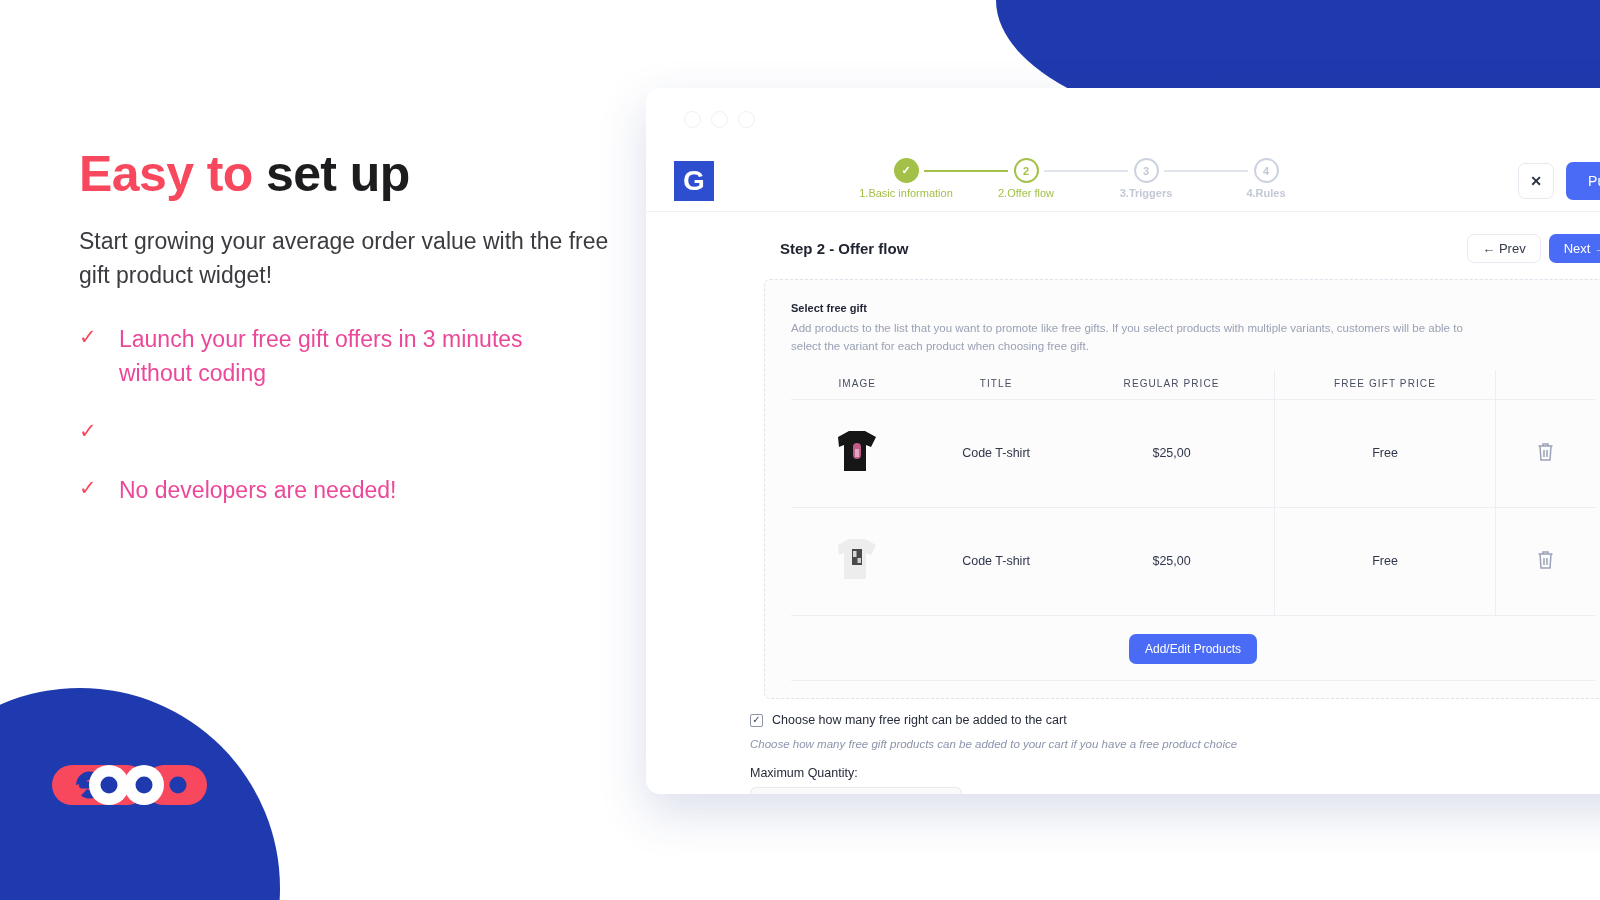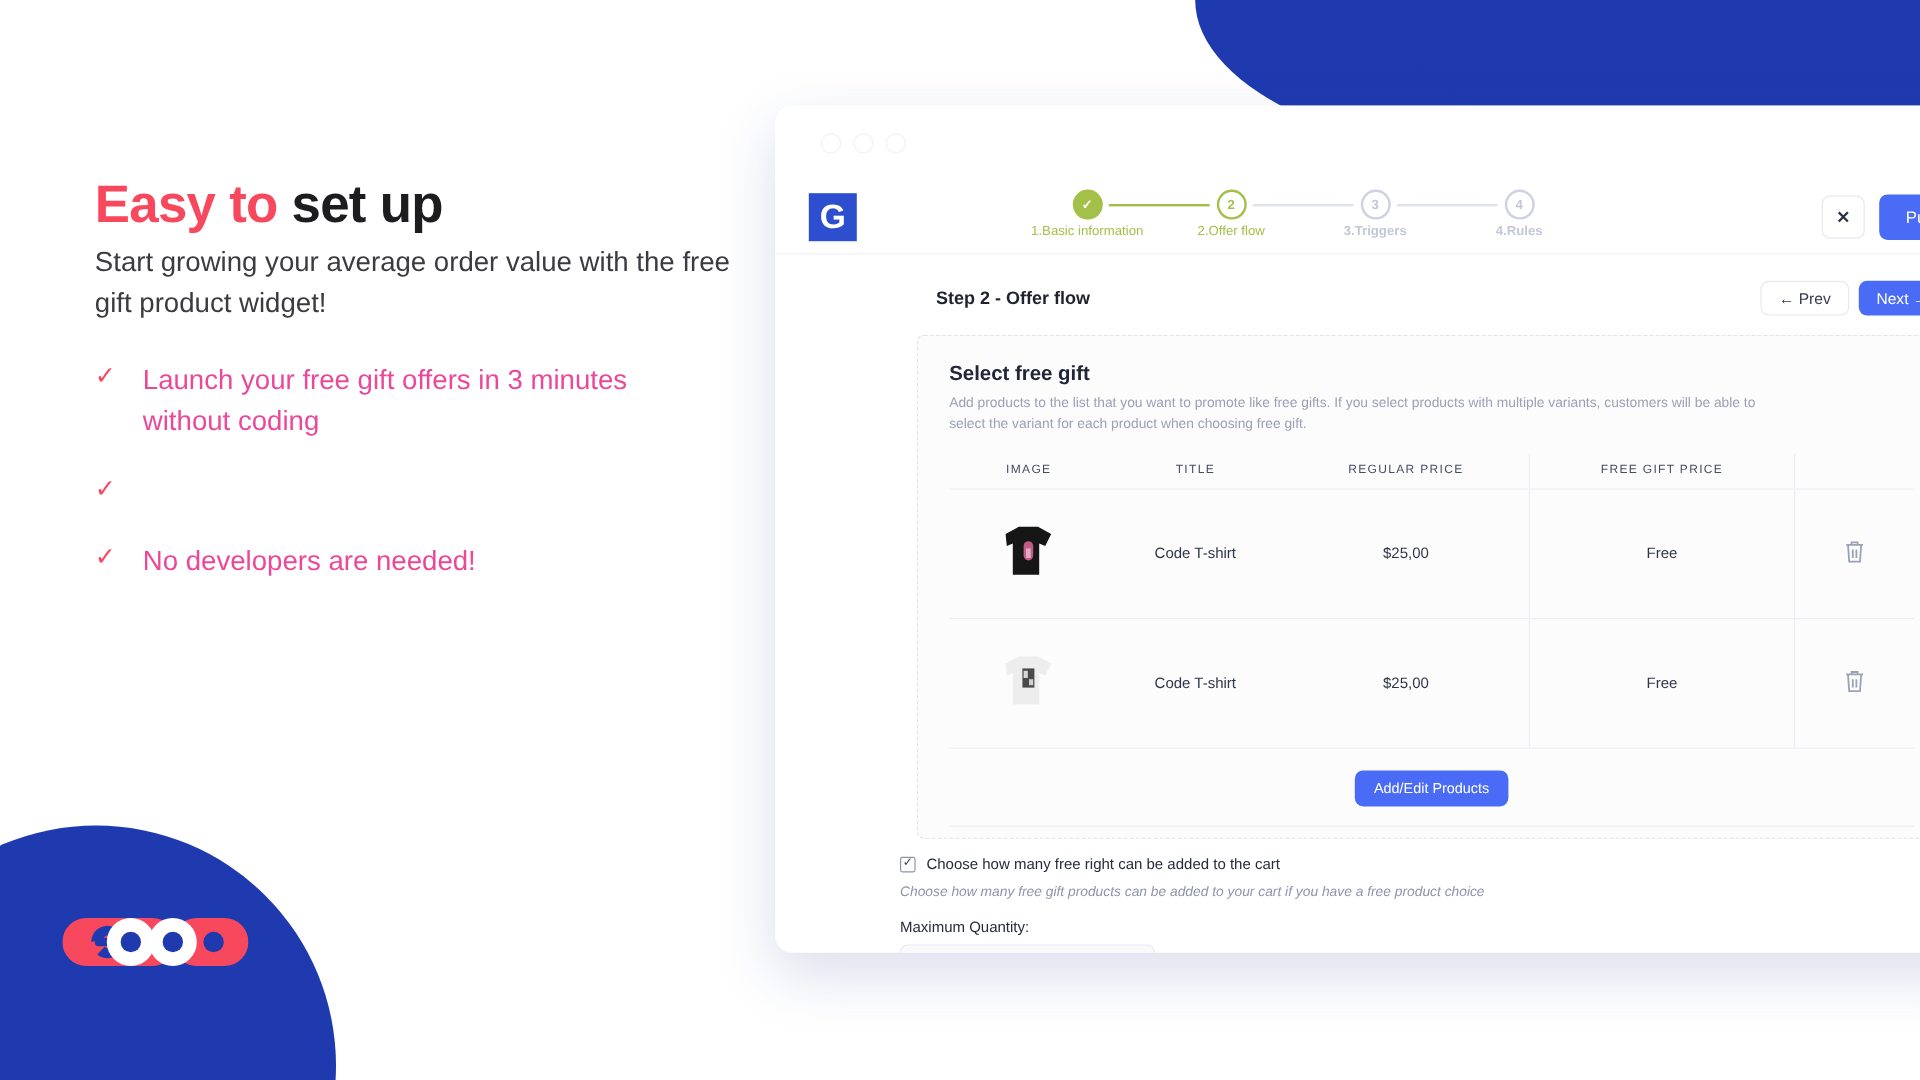--- a/index.html
+++ b/index.html
@@ -27,26 +27,26 @@
     position: absolute;
     left: -120px; top: 688px;
     width: 400px; height: 400px;
     background: #1f3aae;
     border-radius: 50%;
   }
 
   
   .copy { position: absolute; left: 79px; top: 146px; width: 560px; }
   .headline {
-    font-size: 44px; font-weight: 700; letter-spacing: -0.6px;
+    font-size: 50px; font-weight: 700; letter-spacing: -0.6px;
     line-height: 1.12; color: #1d1d1f;
   }
   .headline .accent { color: #f8485e; }
   .subhead {
-    margin-top: 6px;
+    margin-top: 22px;
     font-size: 23px; line-height: 1.48; color: #3b3b40; font-weight: 400;
     max-width: 540px;
   }
   .bullets { margin-top: 30px; }
   .bullet { display: flex; align-items: flex-start; gap: 22px; margin-bottom: 26px; }
   .bullet:last-child { margin-bottom: 0; }
   .check { color: #f8485e; font-size: 21px; line-height: 1.45; flex: 0 0 auto; width: 18px; }
   .bullet-text { font-size: 23px; line-height: 1.48; color: #ec4899; max-width: 430px; }
 
   
@@ -119,21 +119,21 @@
   .card {
     margin: 0 34px 0 118px;
     border: 1px dashed #dfe2ea;
     border-radius: 6px;
     background: #fcfcfd;
     padding: 22px 26px 0 26px;
     height: 420px;
     position: relative;
     overflow: hidden;
   }
-  .card-title { font-size: 17px; font-weight: 700; color:#222636; }
+  .card-title { font-size: 11px; font-weight: 700; color:#222636; }
   .card-desc {
     margin-top: 6px; font-size: 11.5px; line-height: 1.55; color:#9aa1b4; max-width: 690px;
   }
 
   table.prod { width: 100%; border-collapse: collapse; margin-top: 14px; }
   table.prod th {
     font-size: 10px; letter-spacing: 1.1px; font-weight: 400; color:#474d60;
     padding: 8px 0 10px 0; text-align: center; border-bottom: 1px solid #eceef3;
   }
   table.prod td {

